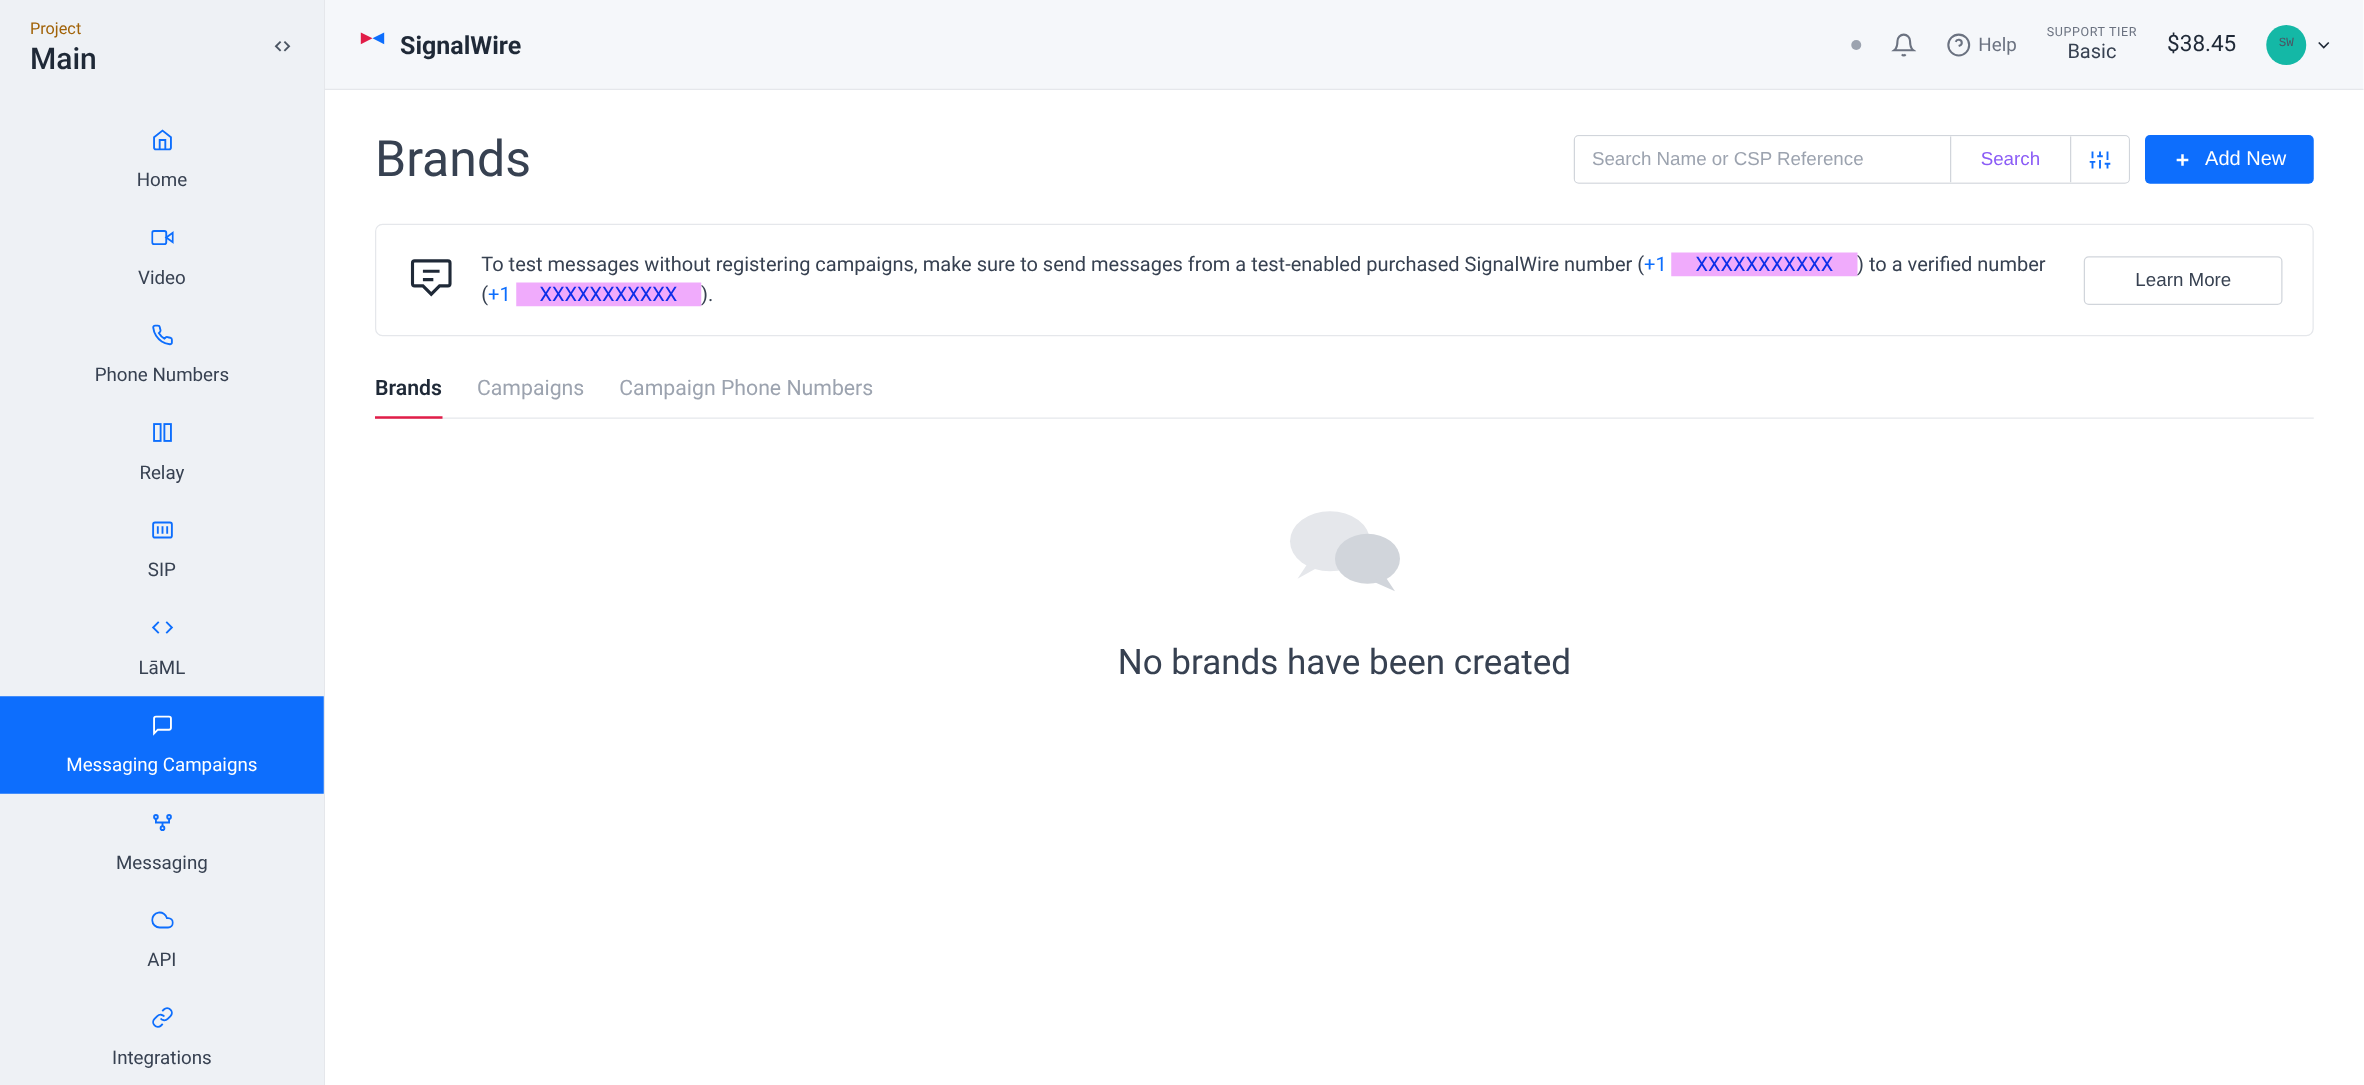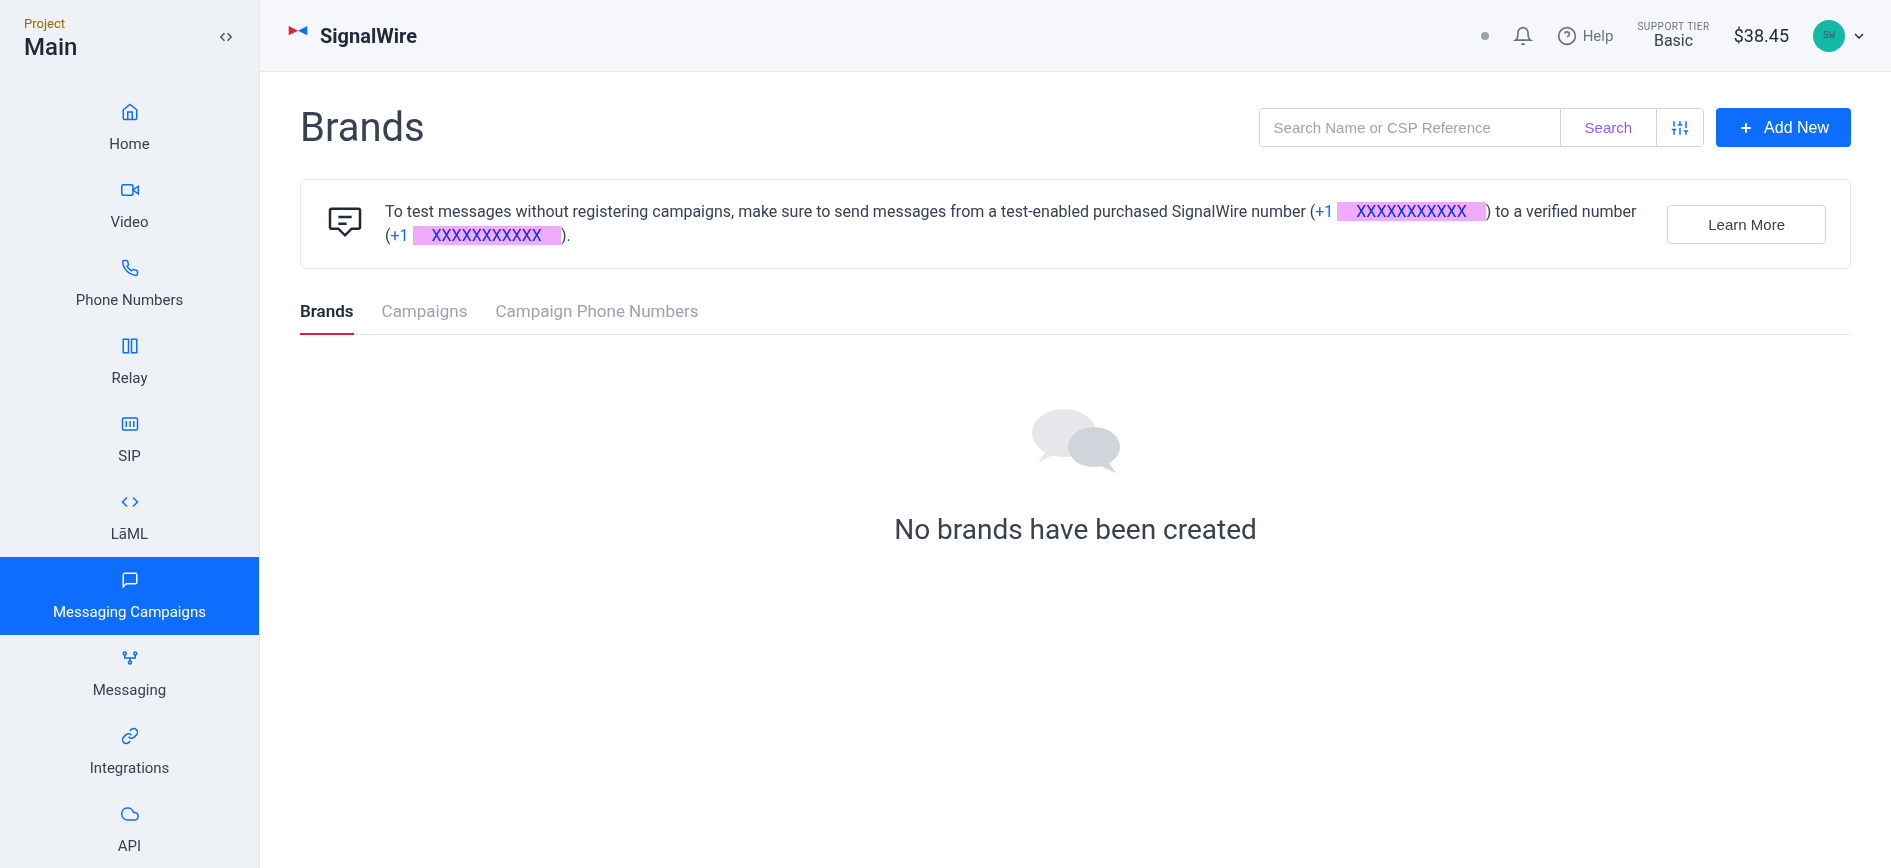--- a/index.html
+++ b/index.html
@@ -146,33 +146,33 @@
               <circle cx="19" cy="6" r="2"></circle>
               <circle cx="12" cy="18" r="2"></circle>
               <path d="M5 8v4h14V8M12 12v4"></path>
             </svg>
           </span>
         <span>Messaging</span>
       </div>
       <div class="nav-item">
         <span class="nav-icon">
             <svg width="18" height="18" viewBox="0 0 24 24" fill="none" stroke="currentColor" stroke-width="2">
+              <path d="M18 10h-1.26A8 8 0 109 20h9a5 5 0 000-10z"></path>
+            </svg>
+          </span>
+        <span>API</span>
+      </div>
+      <div class="nav-item">
+        <span class="nav-icon">
+            <svg width="18" height="18" viewBox="0 0 24 24" fill="none" stroke="currentColor" stroke-width="2">
               <path d="M10 13a5 5 0 007.54.54l3-3a5 5 0 00-7.07-7.07l-1.72 1.71"></path>
               <path d="M14 11a5 5 0 00-7.54-.54l-3 3a5 5 0 007.07 7.07l1.71-1.71"></path>
             </svg>
           </span>
         <span>Integrations</span>
-      </div>
-      <div class="nav-item">
-        <span class="nav-icon">
-            <svg width="18" height="18" viewBox="0 0 24 24" fill="none" stroke="currentColor" stroke-width="2">
-              <path d="M18 10h-1.26A8 8 0 109 20h9a5 5 0 000-10z"></path>
-            </svg>
-          </span>
-        <span>API</span>
       </div>
     </nav>
   </aside>
 
   <div class="main">
     <header class="topbar">
       <div class="brand-logo">
         <span class="brand-mark">
           <svg width="28" height="28" viewBox="0 0 24 24">
               <path fill="#e11d48" d="M4 6l8 4-8 4z"></path>

